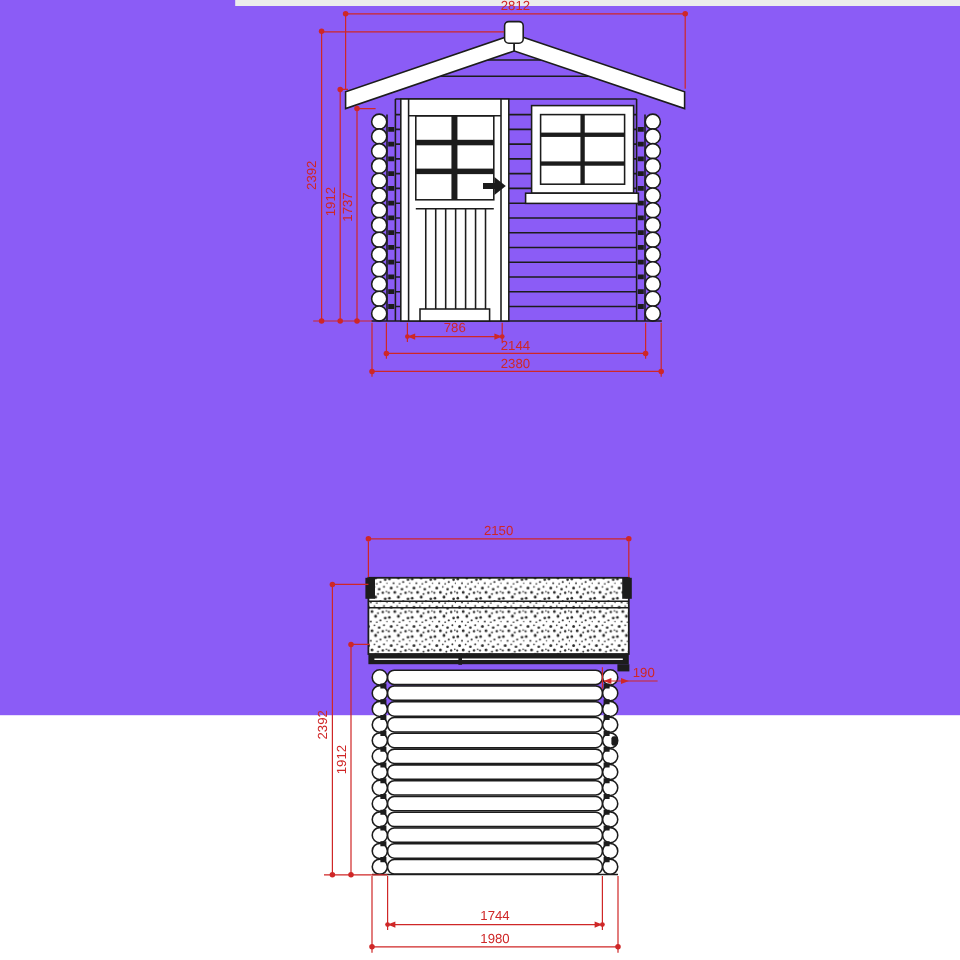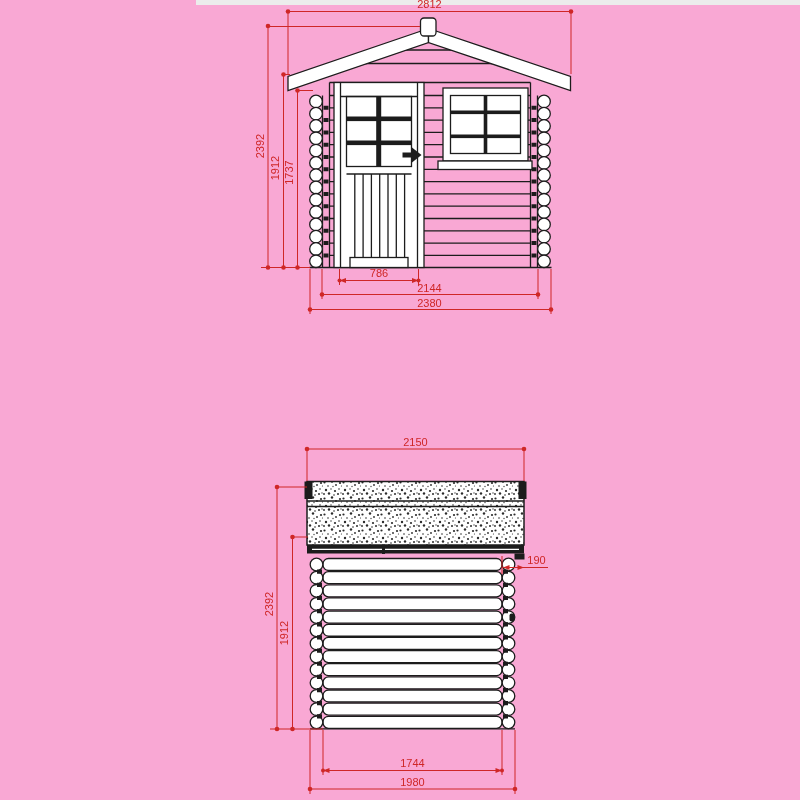--- a/index.html
+++ b/index.html
@@ -1,16 +1,16 @@
 <!DOCTYPE html>
 <html><head>
 <meta charset="utf-8">
 <style>
   html,body{margin:0;padding:0;width:800px;height:800px;background:#ffffff;overflow:hidden;}
-  .canvas{position:relative;width:800px;height:800px;background:#f9a8d4;}
+  .canvas{position:relative;width:800px;height:596px;background:#8b5cf6;}
   .top-strip{position:absolute;left:196px;top:0;width:604px;height:5px;background:#ececec;}
   svg{position:absolute;left:0;top:0;}
   .k{stroke:#1c1c1c;fill:none;stroke-width:1.3;}
   .kf{fill:#1c1c1c;stroke:none;}
   .wk{fill:#ffffff;stroke:#1c1c1c;stroke-width:1.3;}
   .dash{stroke:#1c1c1c;stroke-width:5;fill:none;}
   .r{stroke:#cf2727;fill:none;stroke-width:1;}
   .rf{fill:#cf2727;stroke:none;}
   .rt{fill:#cf2727;font-family:"Liberation Sans",sans-serif;font-size:11px;text-anchor:middle;}
 </style>

